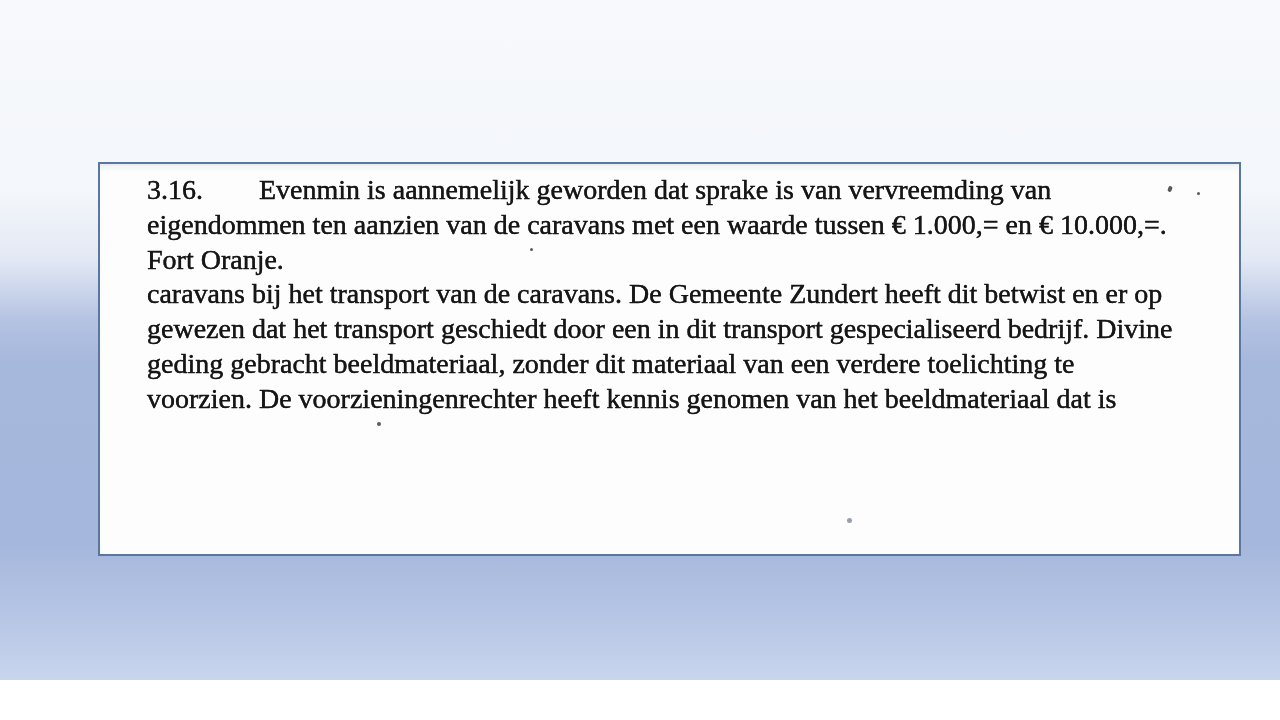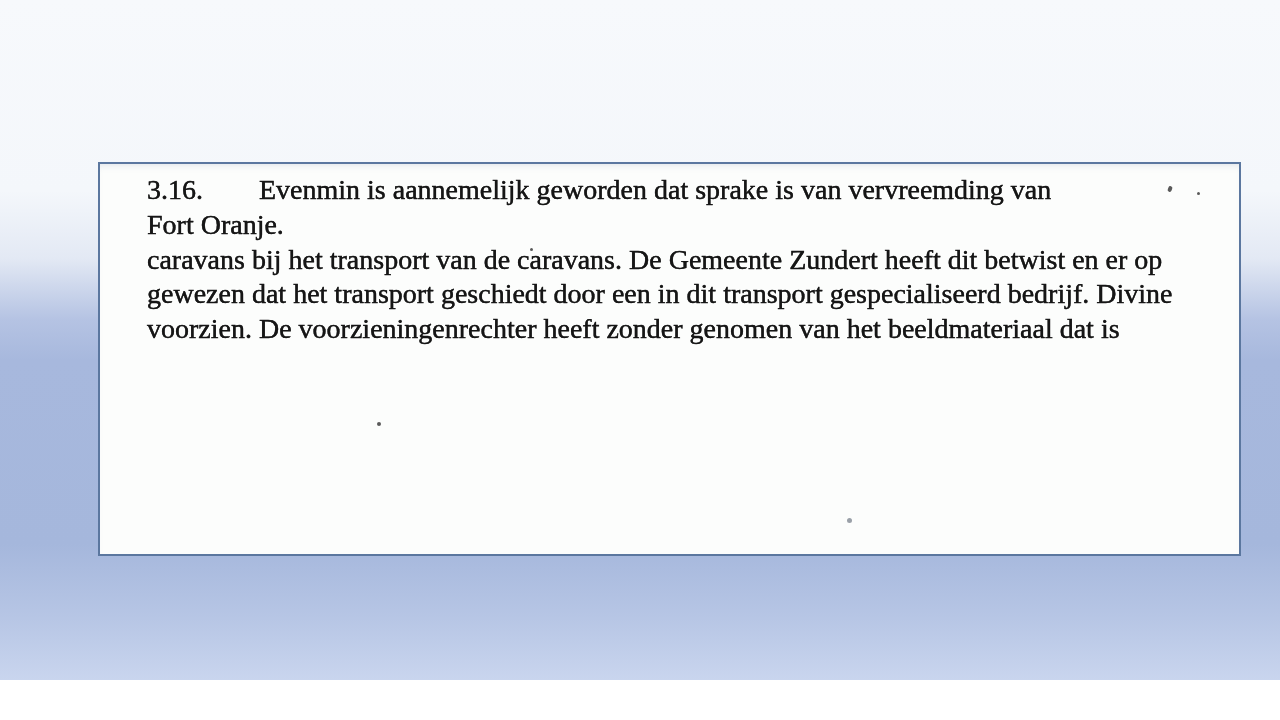--- a/index.html
+++ b/index.html
@@ -62,24 +62,26 @@
   }
   .speck.light { background: #9aa0a8; }
 </style>
 </head>
 <body>
 
 <div class="stage">
   <div class="doc">
     <div class="textblock">
       <div class="line"><span class="pnum">3.16.</span><span>Evenmin is aannemelijk geworden dat sprake is van vervreemding van</span></div>
+      <div class="line">eigendommen ten aanzien van de caravans met een waarde tussen € 1.000,= en € 10.000,=.</div>
       <div class="line">Fort Oranje.</div>
       <div class="line">caravans bij het transport van de caravans. De Gemeente Zundert heeft dit betwist en er op</div>
       <div class="line">gewezen dat het transport geschiedt door een in dit transport gespecialiseerd bedrijf. Divine</div>
-      <div class="line">voorzien. De voorzieningenrechter heeft zonder genomen van het beeldmateriaal dat is</div>
+      <div class="line">geding gebracht beeldmateriaal, zonder dit materiaal van een verdere toelichting te</div>
+      <div class="line">voorzien. De voorzieningenrechter heeft kennis genomen van het beeldmateriaal dat is</div>
     </div>
 
     <div class="speck" style="left:1068px; top:22px; width:4px; height:6px; transform: rotate(20deg); border-radius:2px;"></div>
     <div class="speck" style="left:1097px; top:28px; width:3px; height:3px;"></div>
     <div class="speck" style="left:430px; top:84px; width:3px; height:3px;"></div>
     <div class="speck" style="left:277px; top:258px; width:4px; height:4px;"></div>
     <div class="speck light" style="left:747px; top:354px; width:5px; height:5px;"></div>
   </div>
 </div>
 

